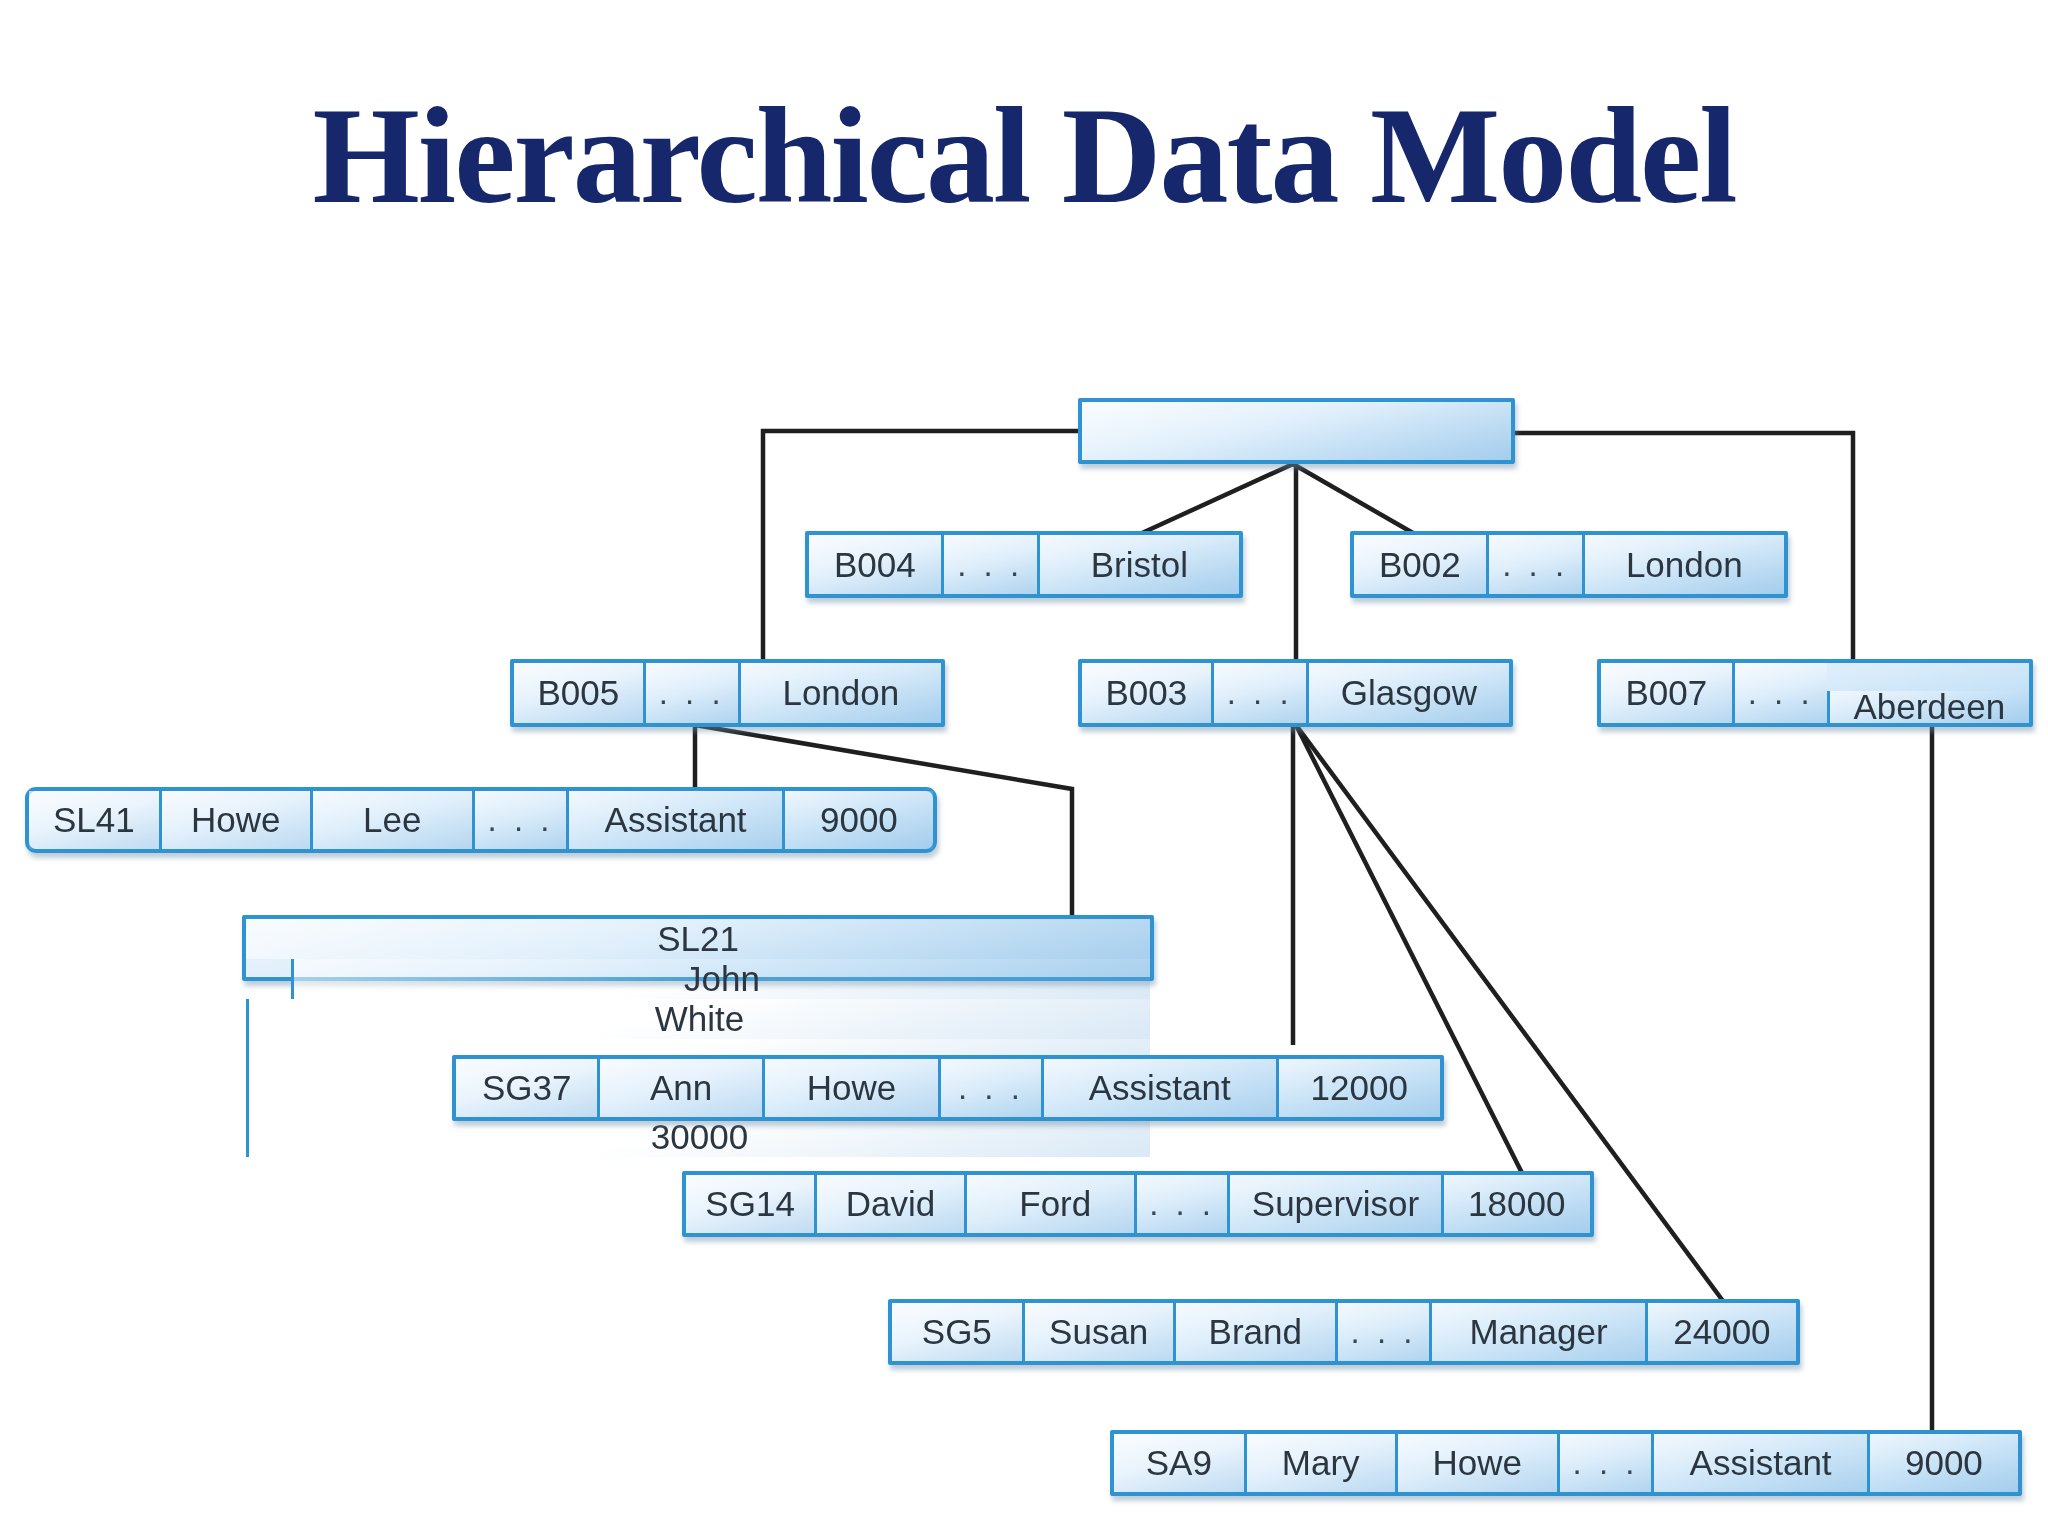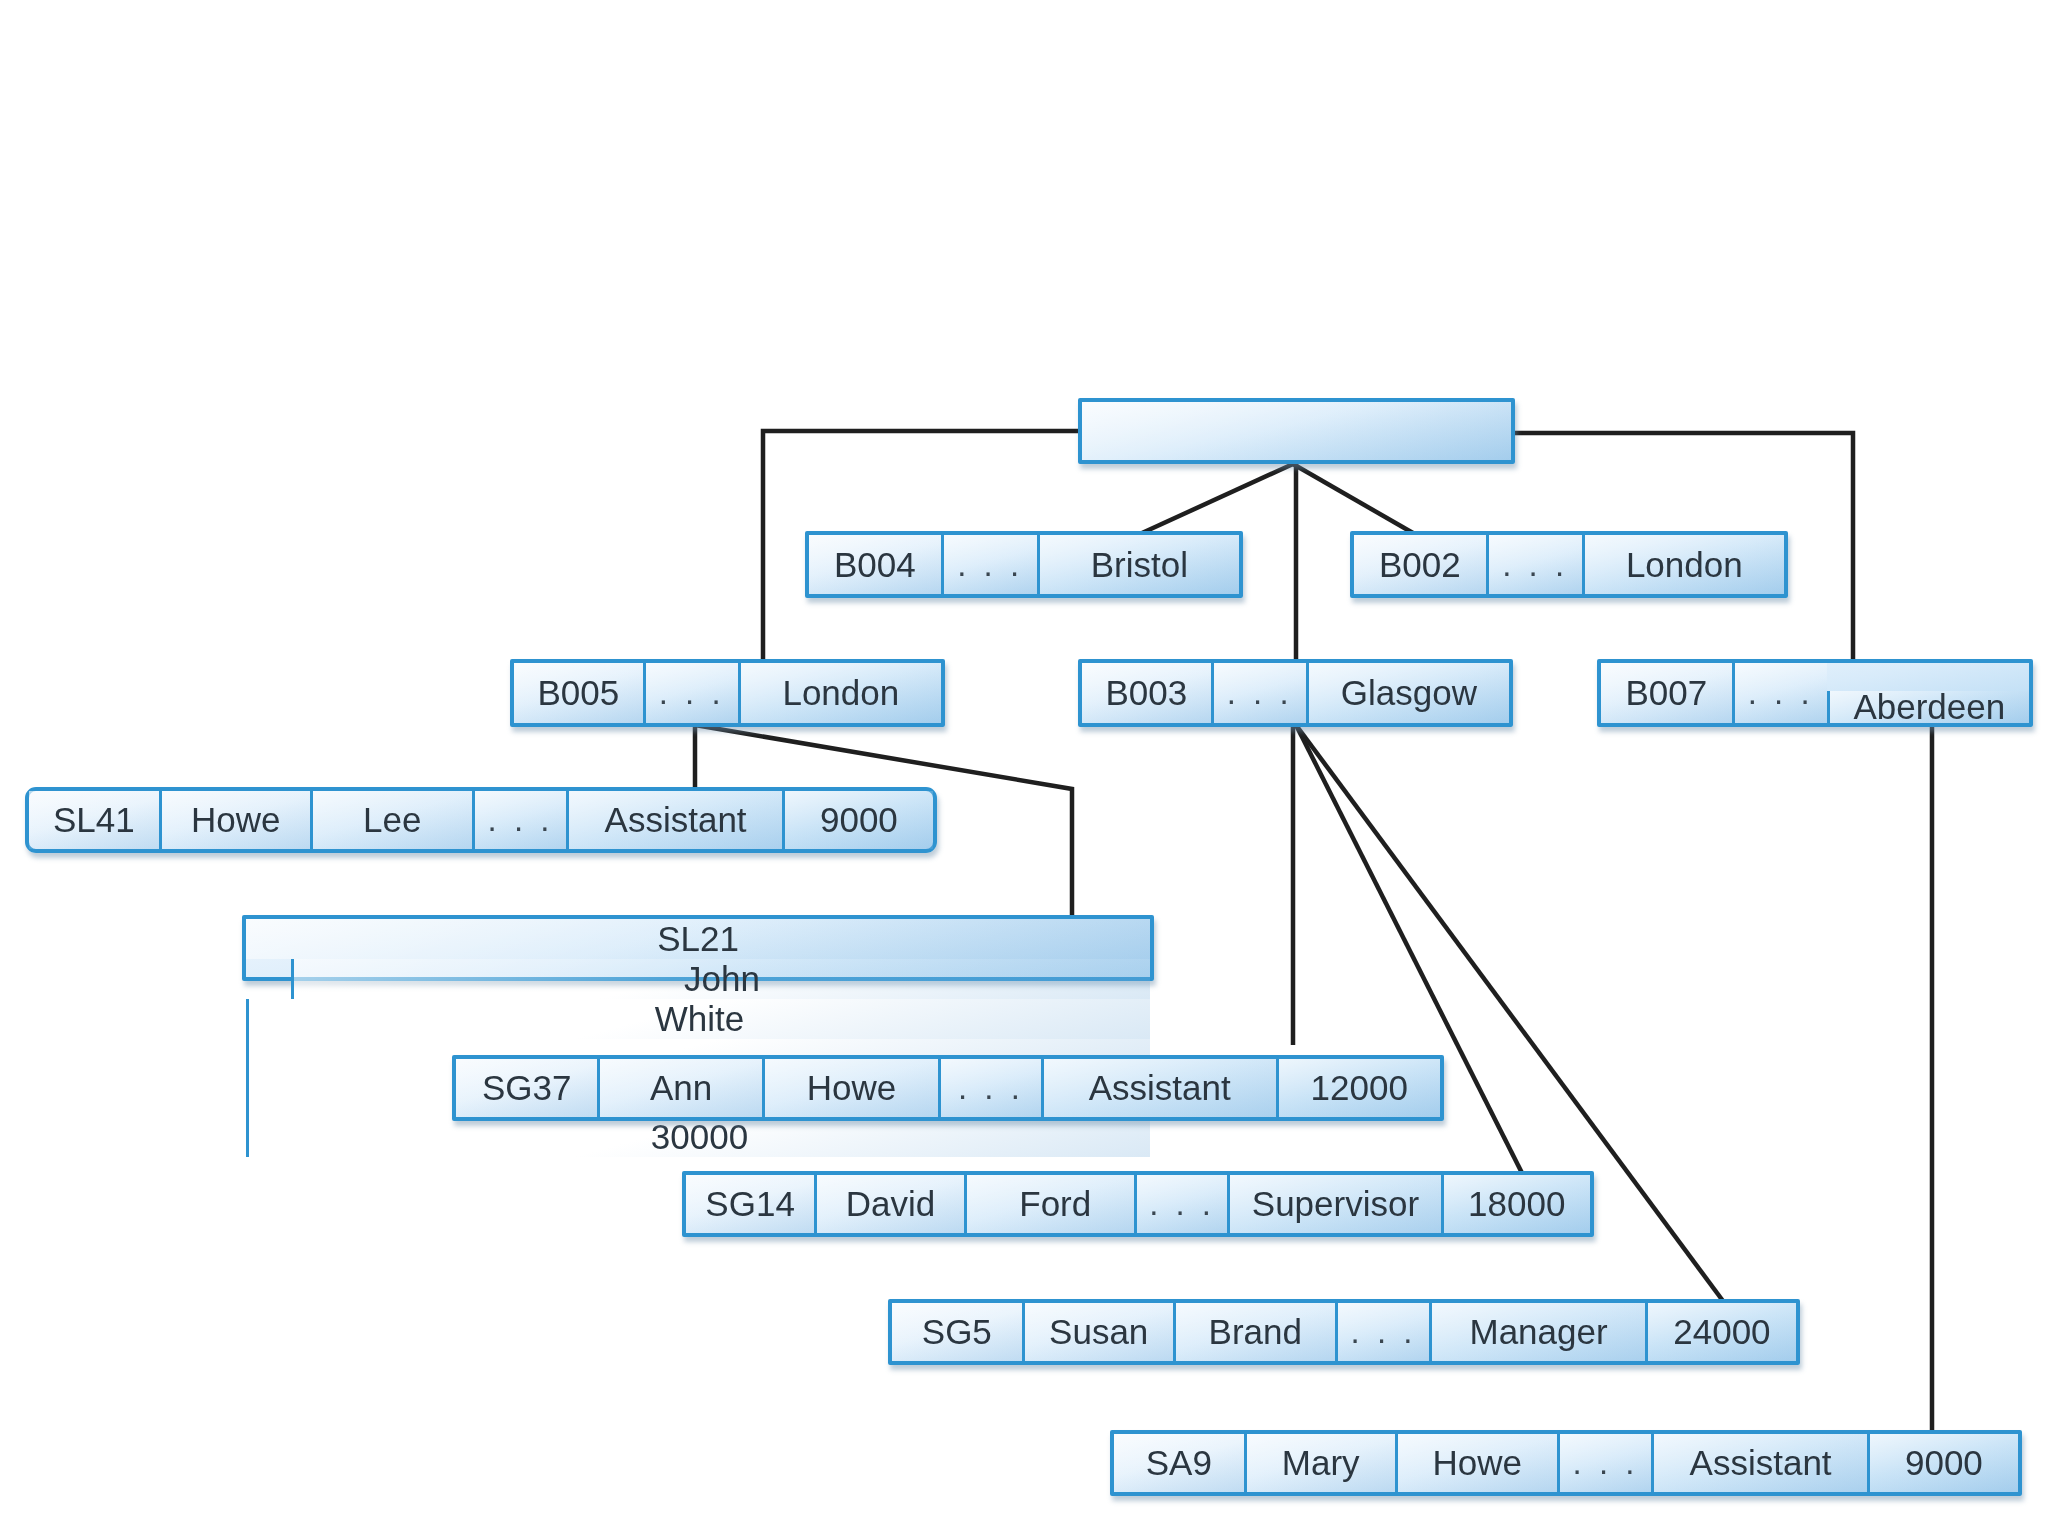--- a/index.html
+++ b/index.html
@@ -26,20 +26,21 @@
     background:linear-gradient(165deg,rgba(255,255,255,0.65) 0%,rgba(255,255,255,0.15) 45%,rgba(120,175,220,0.28) 100%);
   }
   .cell + .cell{border-left:3px solid #2e93d0;}
   .cell.dots{letter-spacing:4px;font-size:33px;color:#3a4650;}
 </style>
 </head>
 <body>
 
 <div class="canvas">
 
+  <div class="title">Hierarchical Data Model</div>
 
   <svg class="wires" width="2048" height="1536" viewBox="0 0 2048 1536">
     <polyline points="1078,431 763,431 763,661"></polyline>
     <polyline points="1515,433 1853,433 1853,661"></polyline>
     <polyline points="1293,464 1142,533"></polyline>
     <polyline points="1293,464 1413,533"></polyline>
     <polyline points="1296,464 1296,661"></polyline>
     <polyline points="695,725 695,789"></polyline>
     <polyline points="695,725 1072,789 1072,917"></polyline>
     <polyline points="1293,725 1293,1045"></polyline>

